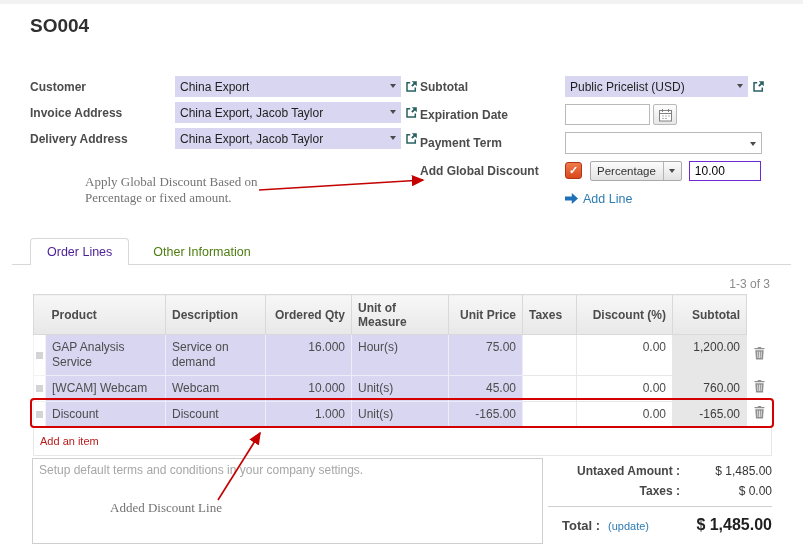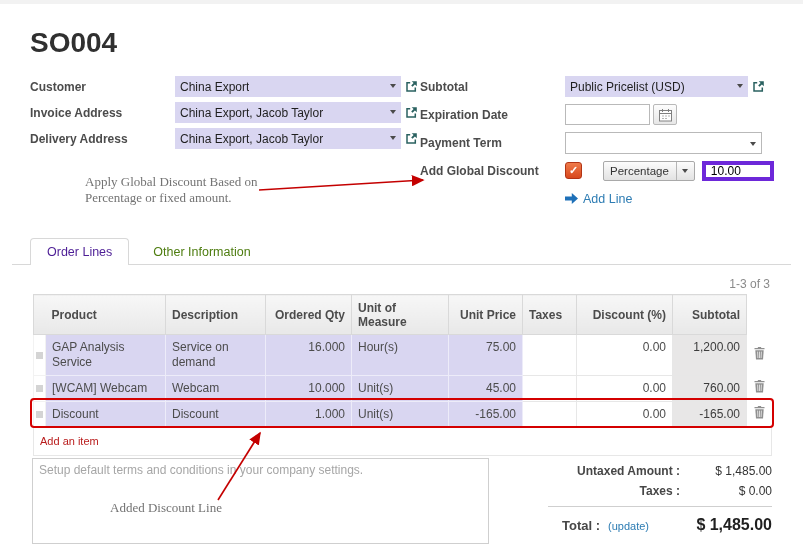--- a/index.html
+++ b/index.html
@@ -1,41 +1,41 @@
 <!DOCTYPE html>
 <html><head>
 <meta charset="utf-8">
 <style>
   *{box-sizing:border-box;margin:0;padding:0}
   html,body{background:#fff}
   body{font-family:"Liberation Sans",sans-serif;color:#4c4c4c}
   .screen{position:relative;width:803px;height:545px;background:#fff;overflow:hidden}
   .topbar{position:absolute;top:0;left:0;right:0;height:4px;background:#f2f2f2}
-  .page-title{position:absolute;left:30px;top:27px;font-size:28px;font-weight:bold;color:#303030}
+  .page-title{position:absolute;left:30px;top:15px;font-size:19px;font-weight:bold;color:#303030}
 
   .col-left{position:absolute;left:30px;top:76px}
   .col-right{position:absolute;left:420px;top:76px}
   .form-row{display:flex;align-items:center;height:21px;margin-bottom:5px}
   .col-right .form-row{margin-bottom:7px}
   .flabel{flex:0 0 145px;font-weight:bold;font-size:12px;color:#4c4c4c}
   .m2o{position:relative;width:226px;height:21px;background:#d9d6f1;display:flex;align-items:center;padding:0 16px 0 5px;font-size:12px;color:#1f1f1f;cursor:pointer}
   .m2o.m2o-sm{width:183px}
   .m2o-value{white-space:nowrap;overflow:hidden}
   .caret{position:absolute;right:5px;top:8px;width:0;height:0;border-left:3.5px solid transparent;border-right:3.5px solid transparent;border-top:4.5px solid #4a4a4a}
   .ext{margin-left:4px;display:inline-flex;align-items:center;cursor:pointer}
   .input-date{width:85px;height:21px;border:1px solid #b9b9b9;padding:0 4px;font-size:12px;font-family:inherit}
   .cal-btn{width:24px;height:21px;margin-left:3px;border:1px solid #b9b9b9;background:linear-gradient(#fdfdfd,#e7e7e7);display:flex;align-items:center;justify-content:center;border-radius:2px;cursor:pointer}
   .select{position:relative;width:197px;height:22px;border:1px solid #b9b9b9;background:#fff;display:flex;align-items:center;padding:0 18px 0 5px;font-size:12px}
   .select .caret{top:9px}
   .checkbox{width:17px;height:17px;border-radius:3px;background:linear-gradient(#ef7b4a,#d8481d);border:1px solid #b23415;color:#fff;display:flex;align-items:center;justify-content:center;cursor:pointer}
   .checkbox::after{content:"✓";font-size:11px;font-weight:bold;line-height:1}
-  .mini-select{position:relative;height:20px;border:1px solid #a9a9a9;background:linear-gradient(#fcfcfc,#e2e2e2);display:flex;align-items:center;padding:0 6px;font-size:11.5px;margin-left:21px;border-radius:2px;cursor:pointer;color:#333}
+  .mini-select{position:relative;height:20px;border:1px solid #a9a9a9;background:linear-gradient(#fcfcfc,#e2e2e2);display:flex;align-items:center;padding:0 6px;font-size:11.5px;margin-left:8px;border-radius:2px;cursor:pointer;color:#333}
   .caret-box{margin-left:7px;padding-left:5px;border-left:1px solid #b5b5b5;display:flex;align-items:center;height:100%}
   .caret2{width:0;height:0;border-left:3.5px solid transparent;border-right:3.5px solid transparent;border-top:4.5px solid #4a4a4a}
-  .amount-input{width:72px;height:20px;border:4px solid #6d28d9;margin-left:7px;padding:0 5px;font-size:12px;font-family:inherit}
+  .amount-input{width:72px;height:20px;border:1px solid #6d28d9;margin-left:7px;padding:0 5px;font-size:12px;font-family:inherit}
   .add-line{display:flex;align-items:center;margin-left:145px;cursor:pointer}
   .add-line-text{color:#2d7cb3;font-size:12.5px;margin-left:5px}
 
   .note{position:absolute;font-family:"Liberation Serif","DejaVu Serif",serif;color:#737373;font-size:13px;line-height:1.25;z-index:6}
   .note-1{left:85px;top:174px;width:196px}
   .note-2{left:110px;top:500px}
 
   .tabs{position:absolute;left:30px;top:238px;display:flex;z-index:3}
   .tab{padding:0 16px;height:27px;display:flex;align-items:center;font-size:12.5px;cursor:pointer}
   .tab-active{background:#fff;border:1px solid #d8d8d8;border-bottom:none;border-radius:4px 4px 0 0;color:#4c1d95}
@@ -55,21 +55,21 @@
   .lines td.c-num{text-align:right}
   .lines td.c-sub{background:#e8e7e7;text-align:right;color:#3c3c3c}
   .lines td.c-trash{border:none;background:#fff;text-align:center;vertical-align:middle;padding:0;cursor:pointer}
   .lines td.c-handle{padding:0;vertical-align:middle;background:#fff;border-color:#f2f2f2}
   .handle-box{display:block;width:7px;height:7px;background:#d4d4d4;margin:0 auto}
   .additem-row td{background:#fff;border:1px solid #e7e7e7;padding:6px}
   .additem-link{color:#b91c1c;font-size:11px;text-decoration:none;cursor:pointer}
 
   .discount-outline{position:absolute;left:30px;top:398px;width:744px;height:30px;border:2px solid #d40000;border-radius:4px;pointer-events:none;z-index:5}
 
-  .terms{position:absolute;left:32px;top:458px;width:457px;height:86px;border:1px solid #cfcfcf;background:#fff;padding:4px 6px;font-size:12px;font-family:inherit;color:#555;resize:none;overflow:hidden}
+  .terms{position:absolute;left:32px;top:458px;width:511px;height:86px;border:1px solid #cfcfcf;background:#fff;padding:4px 6px;font-size:12px;font-family:inherit;color:#555;resize:none;overflow:hidden}
   .terms::placeholder{color:#a6a6a6}
 
   .totals{position:absolute;left:548px;top:464px;width:224px}
   .trow{display:flex;align-items:baseline;margin-bottom:6px}
   .tlabel{flex:1;text-align:right;font-weight:bold;font-size:12px;color:#474747}
   .tval{width:92px;text-align:right;font-size:12px;color:#333}
   .tsep{border-top:1px solid #cfcfcf;margin:8px 0 9px}
   .trow-total{display:flex;align-items:baseline}
   .total-label{font-weight:bold;font-size:13px;color:#474747;margin-left:14px}
   .update-link{font-size:11px;color:#2d7cb3;margin-left:8px;cursor:pointer}

